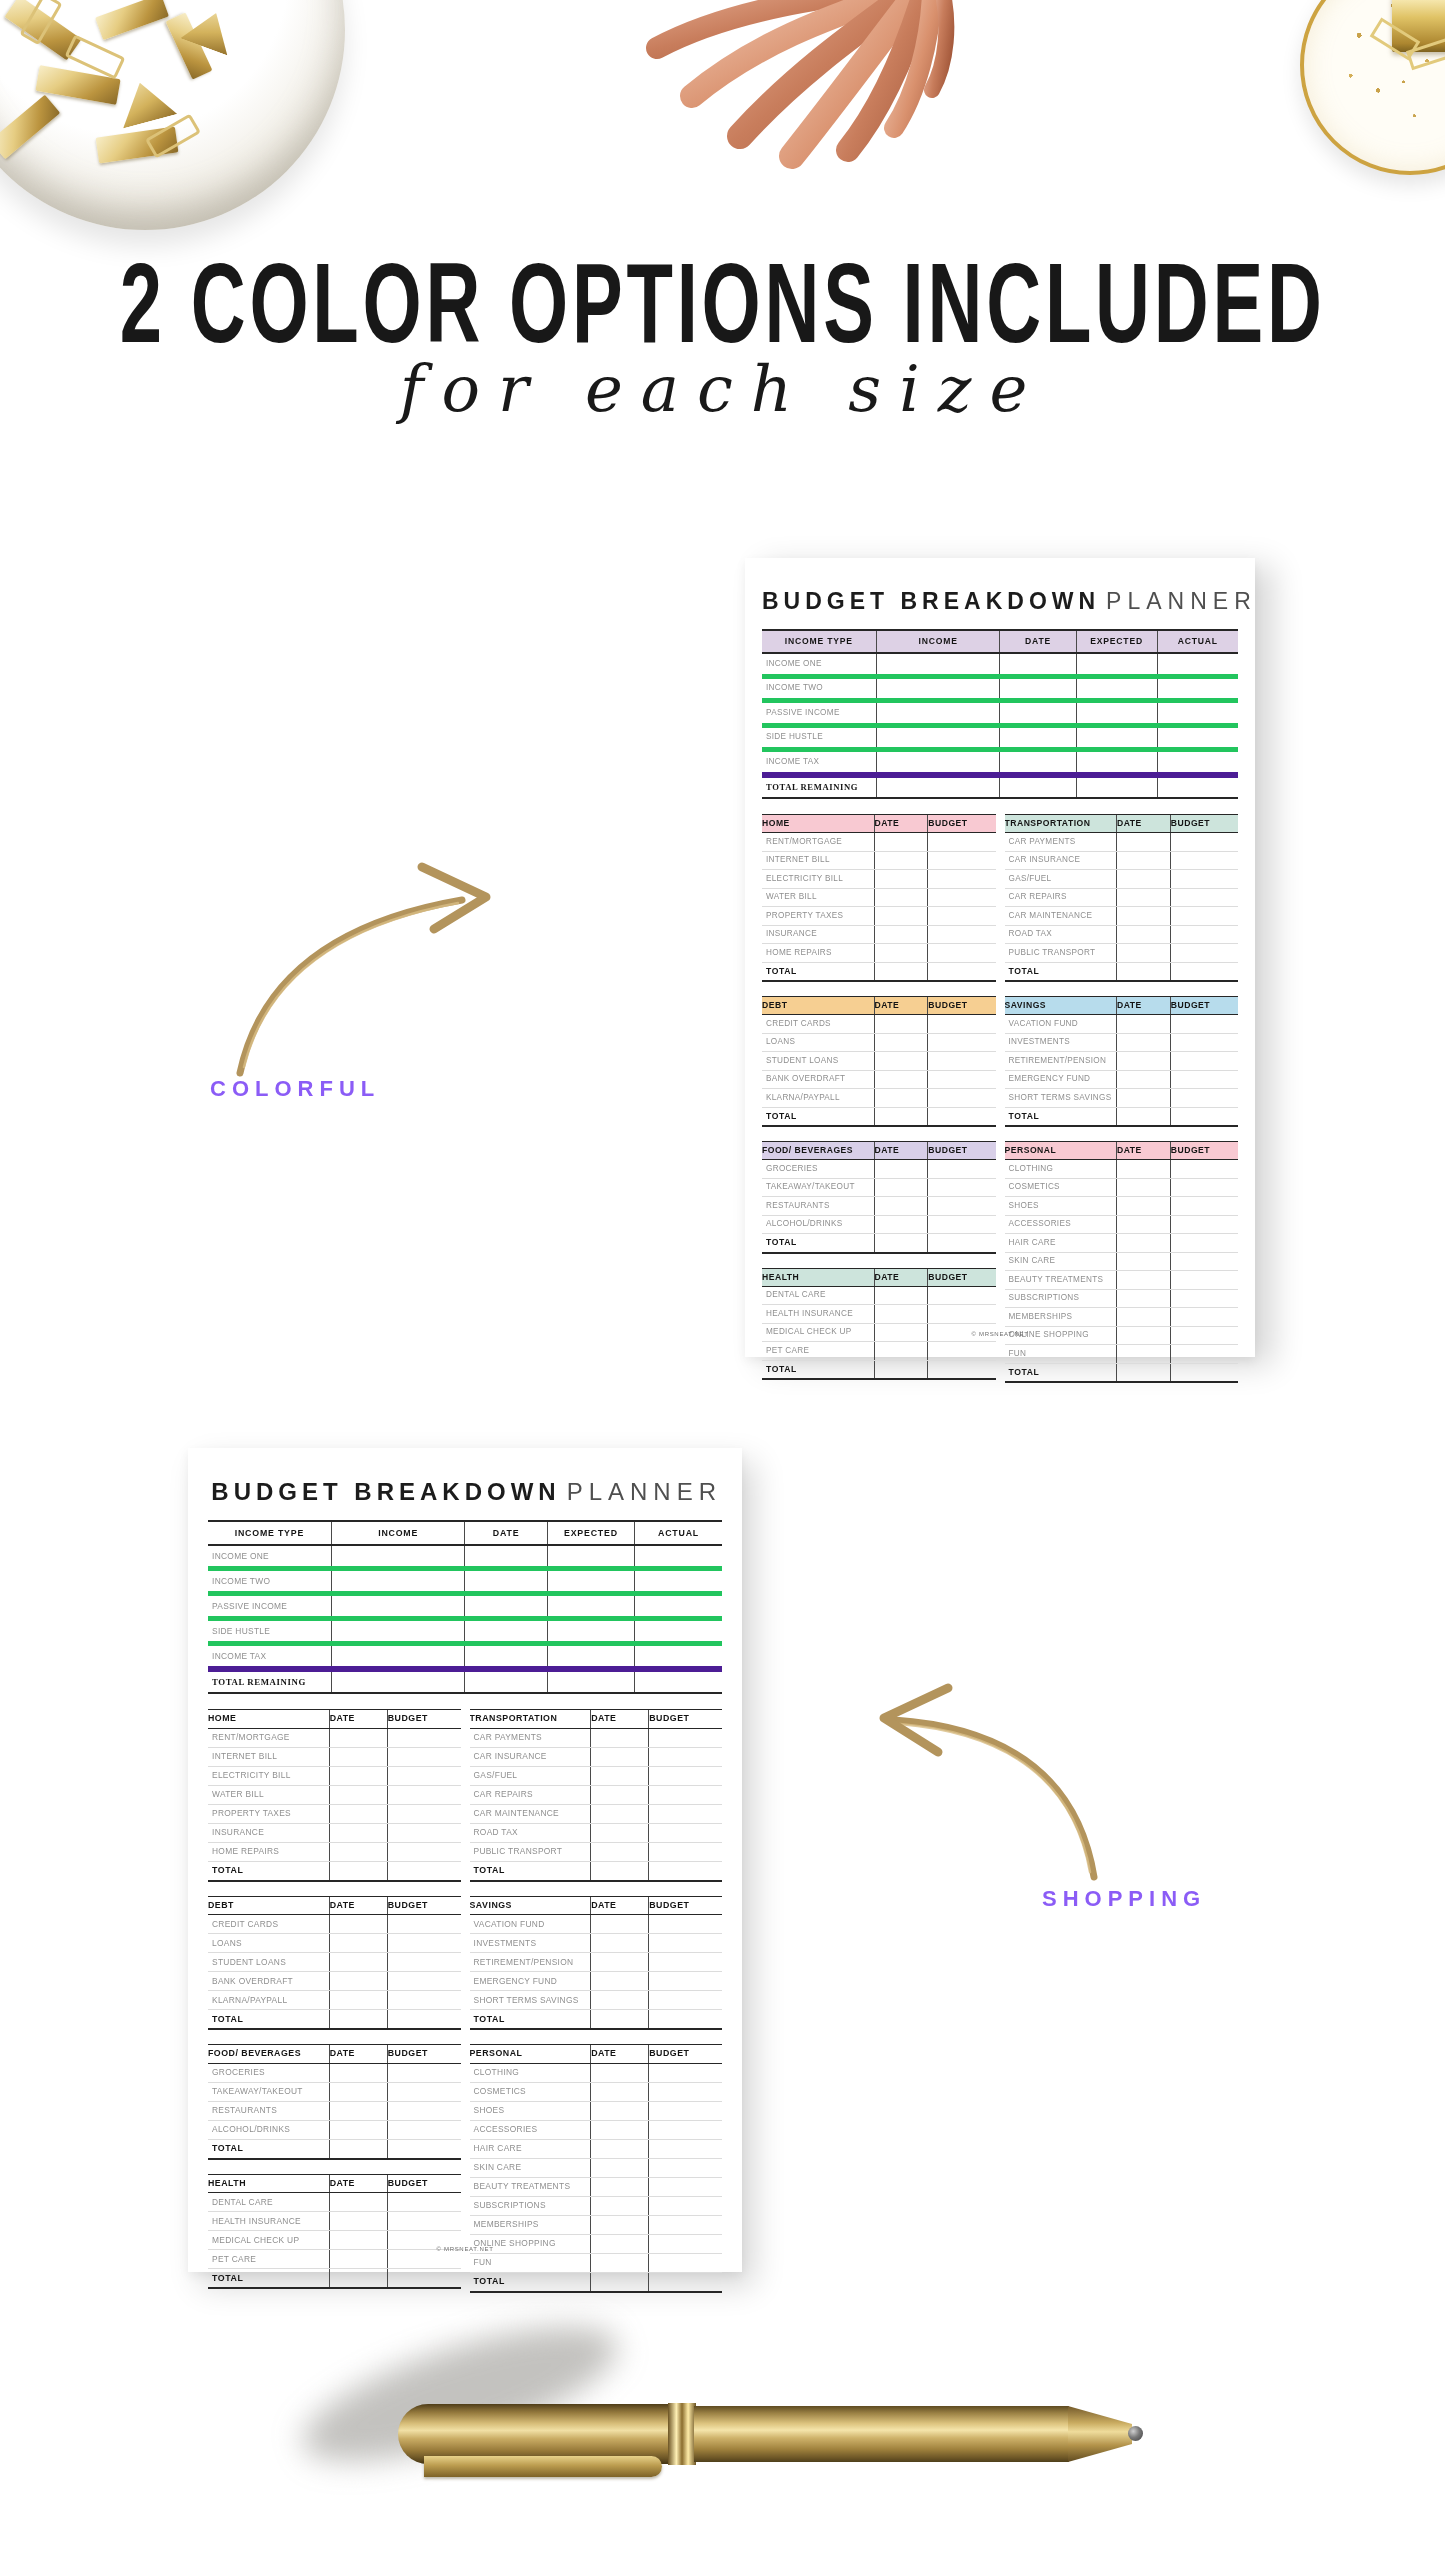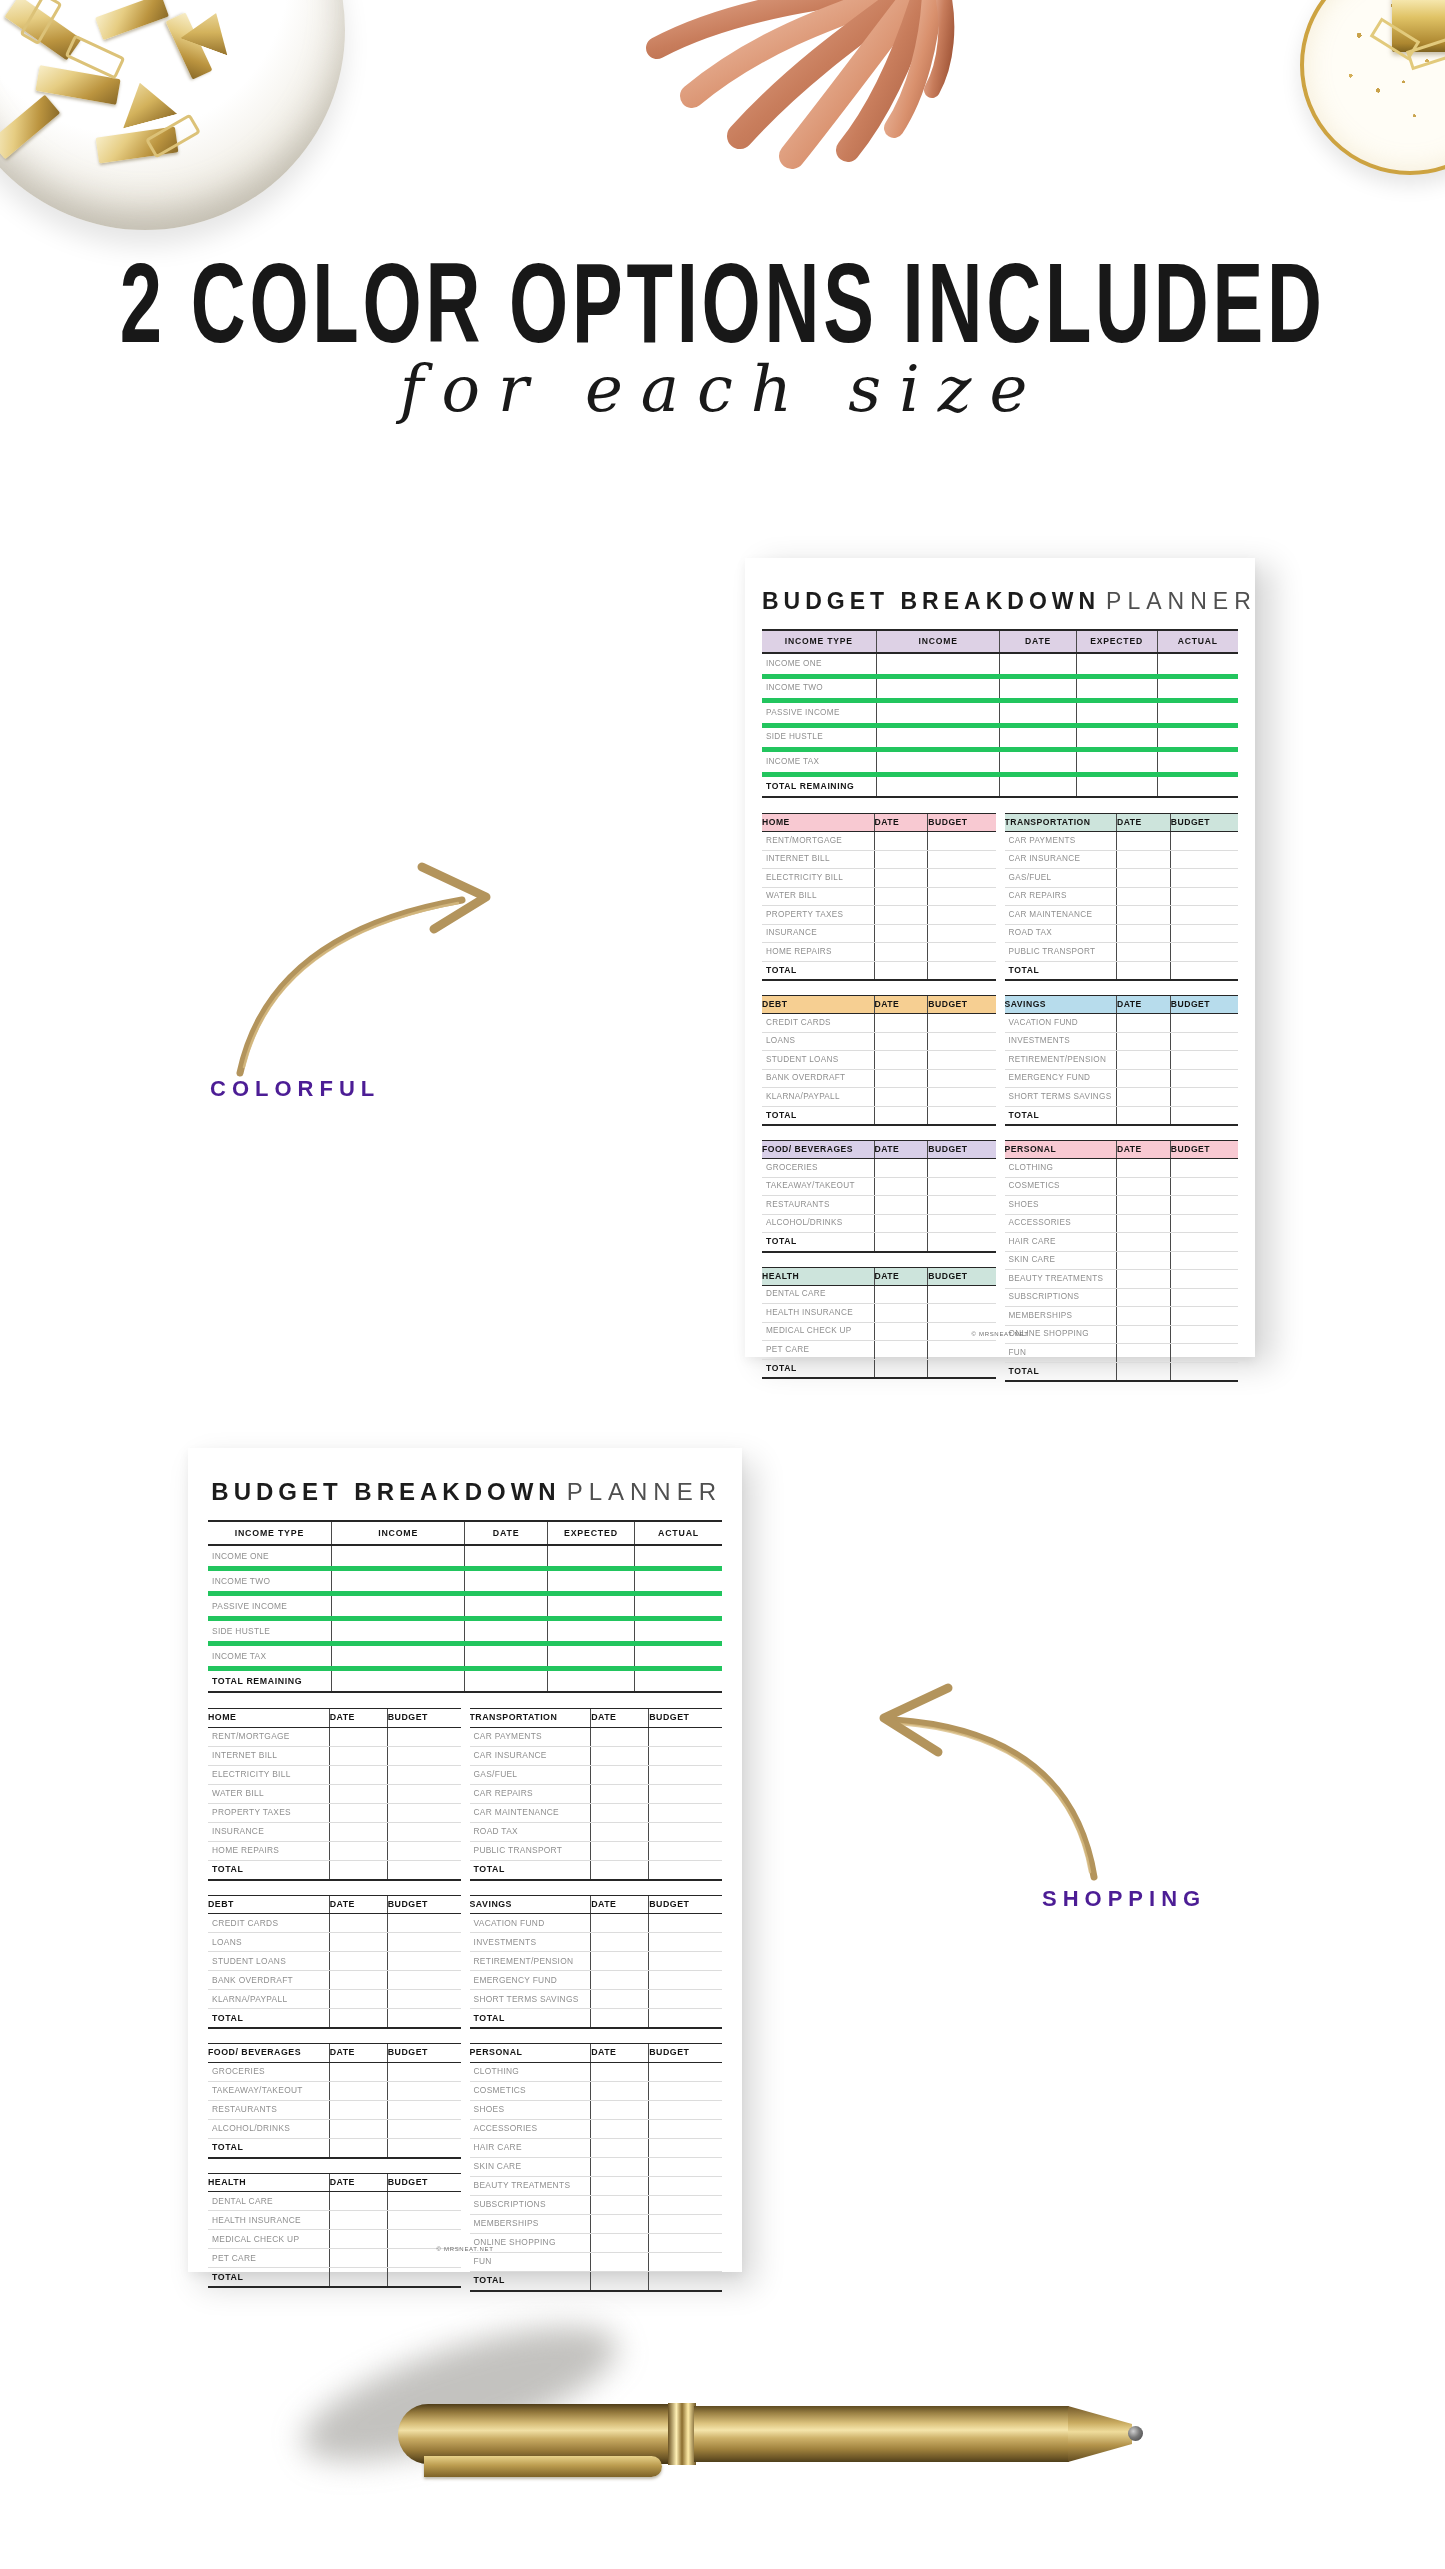--- a/index.html
+++ b/index.html
@@ -13,21 +13,21 @@
     display:inline-block;font-weight:700;font-size:80px;letter-spacing:4px;color:#181818;
     transform:scale(.95,1.42);transform-origin:center top;white-space:nowrap;
   }
   .subheadline{
     position:absolute;top:352px;left:0;width:100%;text-align:center;
     font-family:"DejaVu Serif",serif;font-style:italic;font-size:64px;
     letter-spacing:18px;color:#191919;
   }
   
   .variant-label{
-    position:absolute;font-size:22px;font-weight:700;letter-spacing:6px;color:#4c1d95;white-space:nowrap;
+    position:absolute;font-size:22px;font-weight:700;letter-spacing:6px;color:#8b5cf6;white-space:nowrap;
   }
   #label-colorful{left:210px;top:1076px;}
   #label-neutral{left:1042px;top:1886px;}
   .arrow-svg{position:absolute;}
   #arrow-colorful{left:200px;top:845px;}
   #arrow-neutral{left:862px;top:1672px;}
   
   .bowl{
     position:absolute;left:-55px;top:-170px;width:400px;height:400px;border-radius:50%;
     background:radial-gradient(circle at 45% 35%, #ffffff 48%, #f1eee6 68%, #ddd9cc 86%, #c8c4b6 100%);
@@ -75,21 +75,21 @@
   }
   .planner-title .light{font-weight:400;color:#4f4f4f;letter-spacing:6px;margin-left:6px;}
   .tbl{border-collapse:collapse;table-layout:fixed;width:100%;}
   .tbl th,.tbl td{padding:0;line-height:1;vertical-align:middle;overflow:hidden;white-space:nowrap;}
   .tbl th + th,.tbl td + td{border-left:1px solid #4a4a4a;}
   .inc-h{
     height:var(--ihh);font-size:var(--hfs);font-weight:700;letter-spacing:.8px;color:#141414;
     border-top:2px solid #262626;border-bottom:2px solid #262626;text-align:center;
   }
   .income-tbl tbody td{height:var(--irh);border-bottom:5px solid #22c55e;}
-  .income-tbl tr.total td{border-top:4px solid #4c1d95;border-bottom:2px solid #262626;}
+  .income-tbl tr.total td{border-top:6px solid #4c1d95;border-bottom:2px solid #262626;font-family:Liberation Serif, serif;}
   .sec th{
     height:var(--shh);font-size:var(--hfs);font-weight:700;letter-spacing:.5px;color:#141414;
     border-top:1.8px solid #262626;border-bottom:1.8px solid #262626;text-align:left;
   }
   .sec tbody td{height:var(--srh);border-bottom:1px solid #dcdcdc;}
   .sec tr.total td,.income-tbl tr.total td{border-bottom:2px solid #262626;}
   .sec tr.total td{border-top:1.6px solid #262626;}
   .lbl{
     text-align:left;padding-left:4px !important;color:#8f8f8f;
     font-size:var(--rfs);letter-spacing:.3px;

